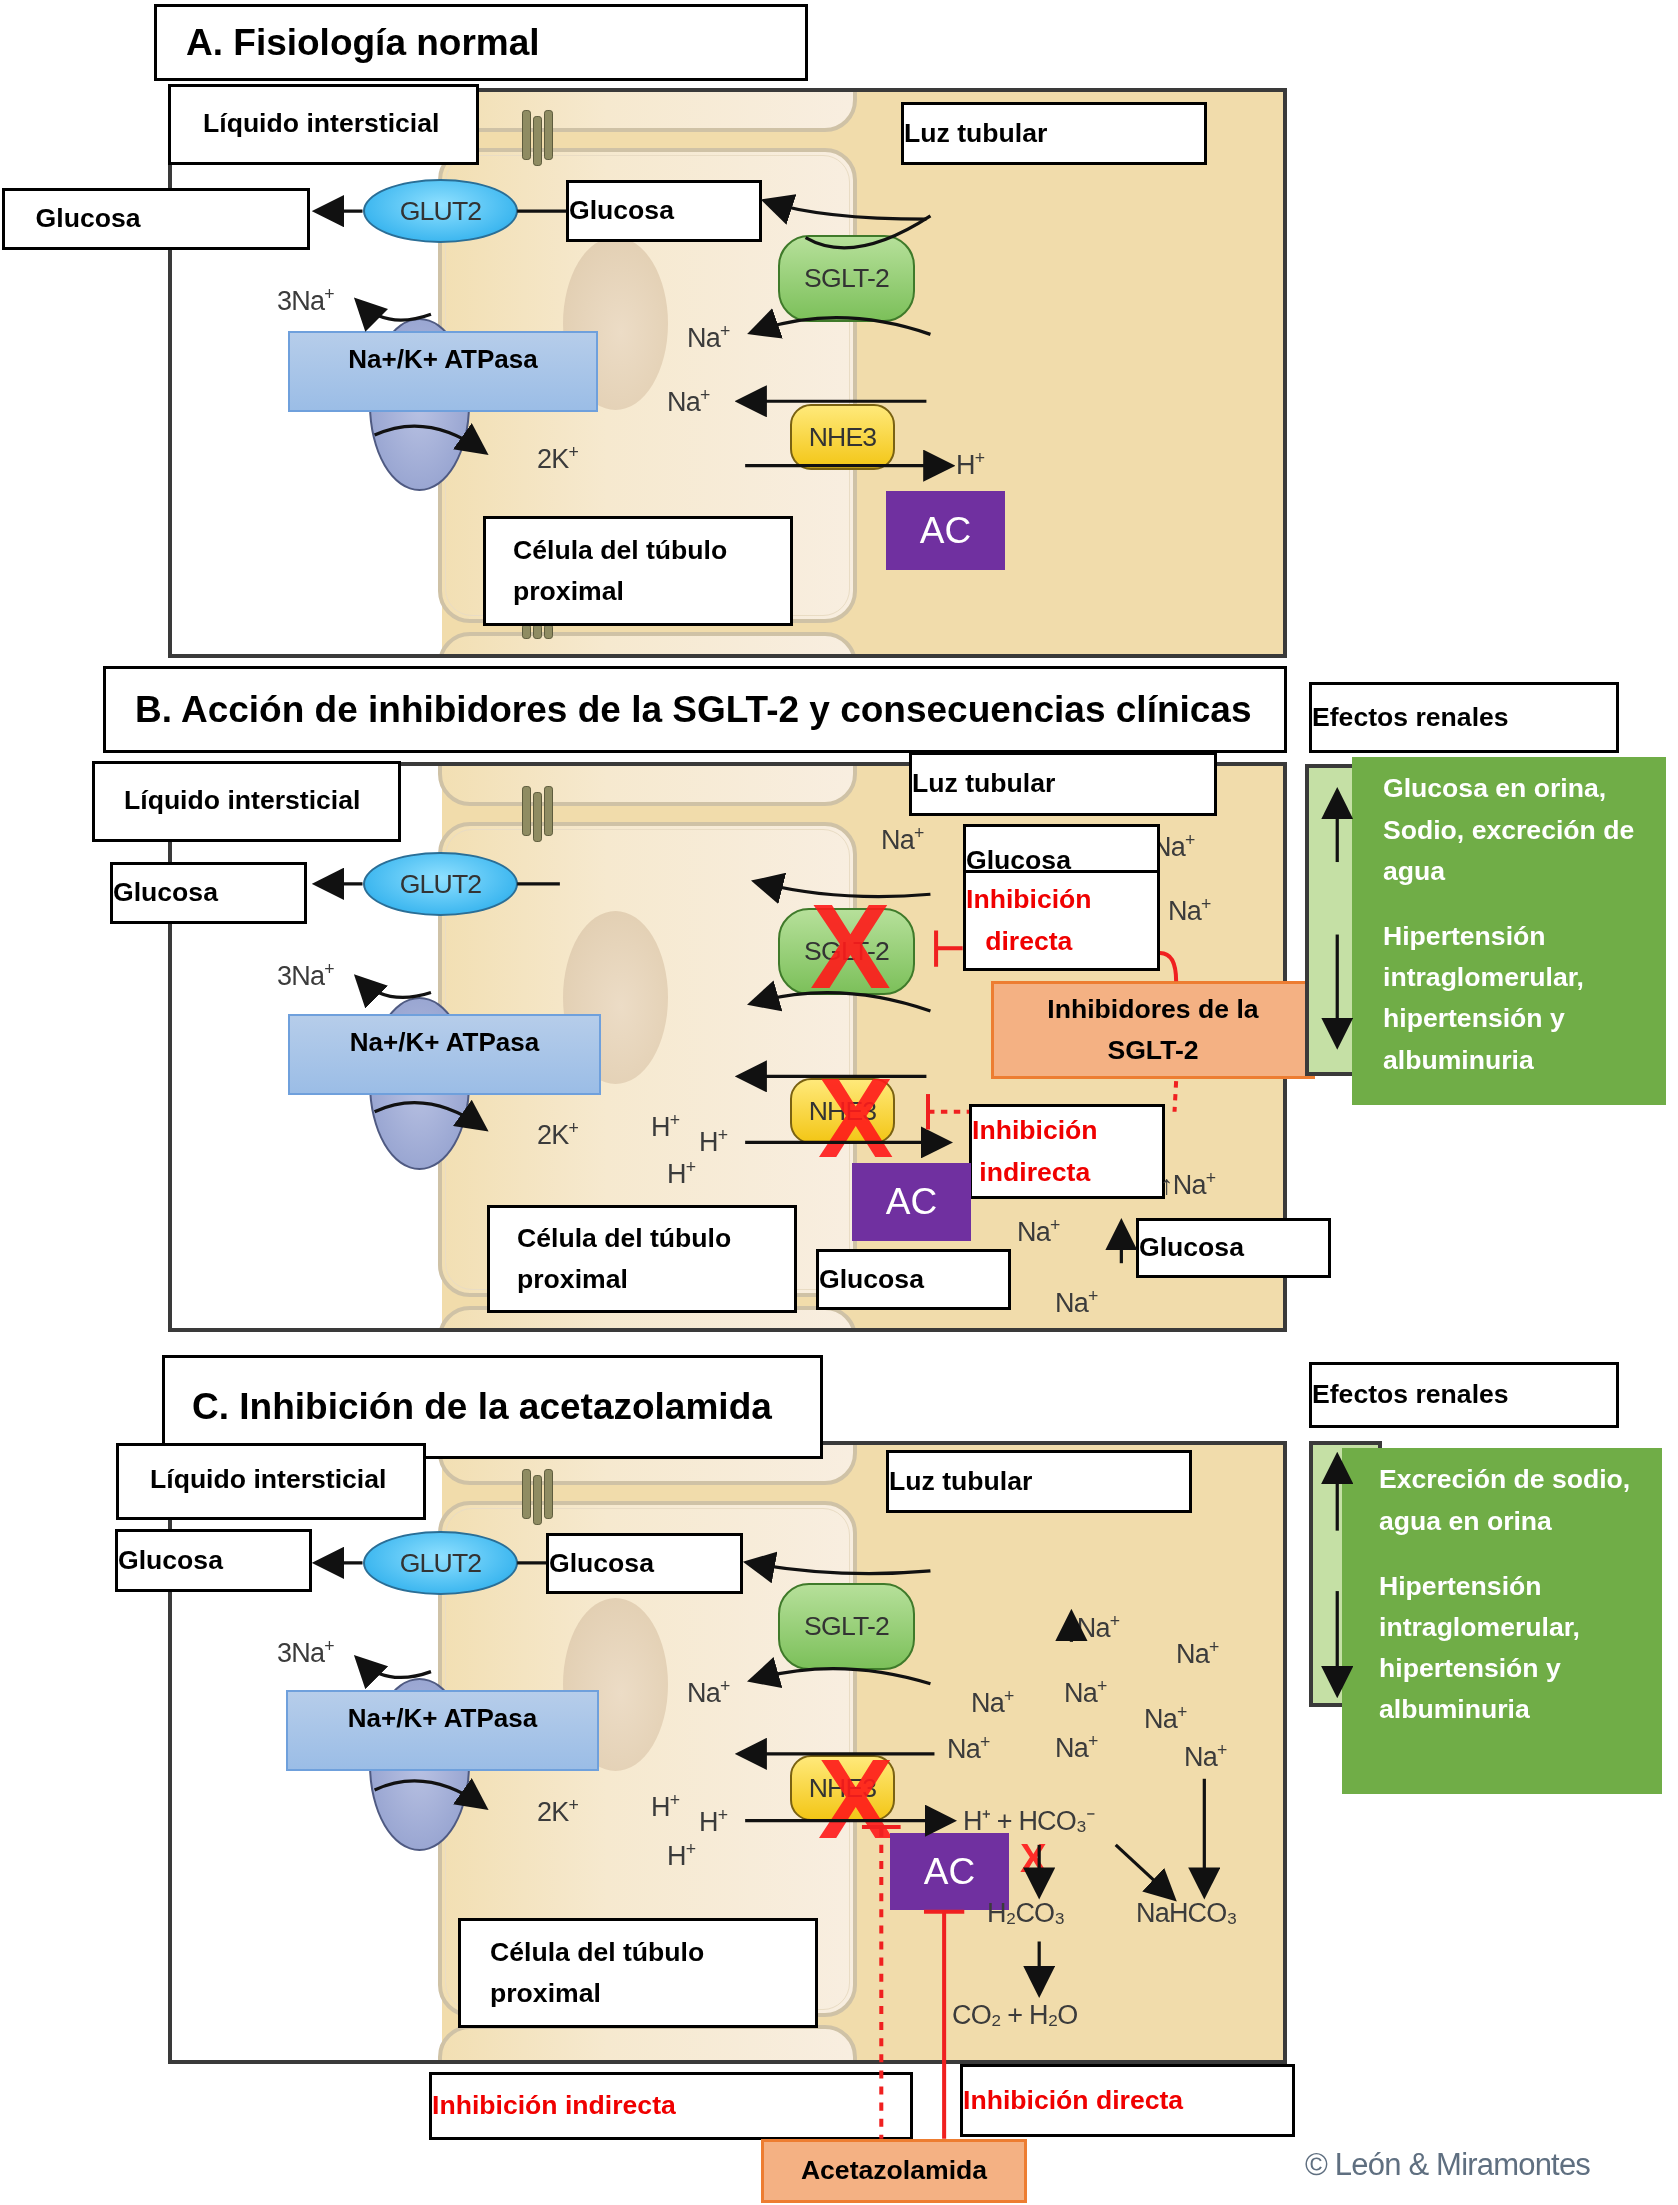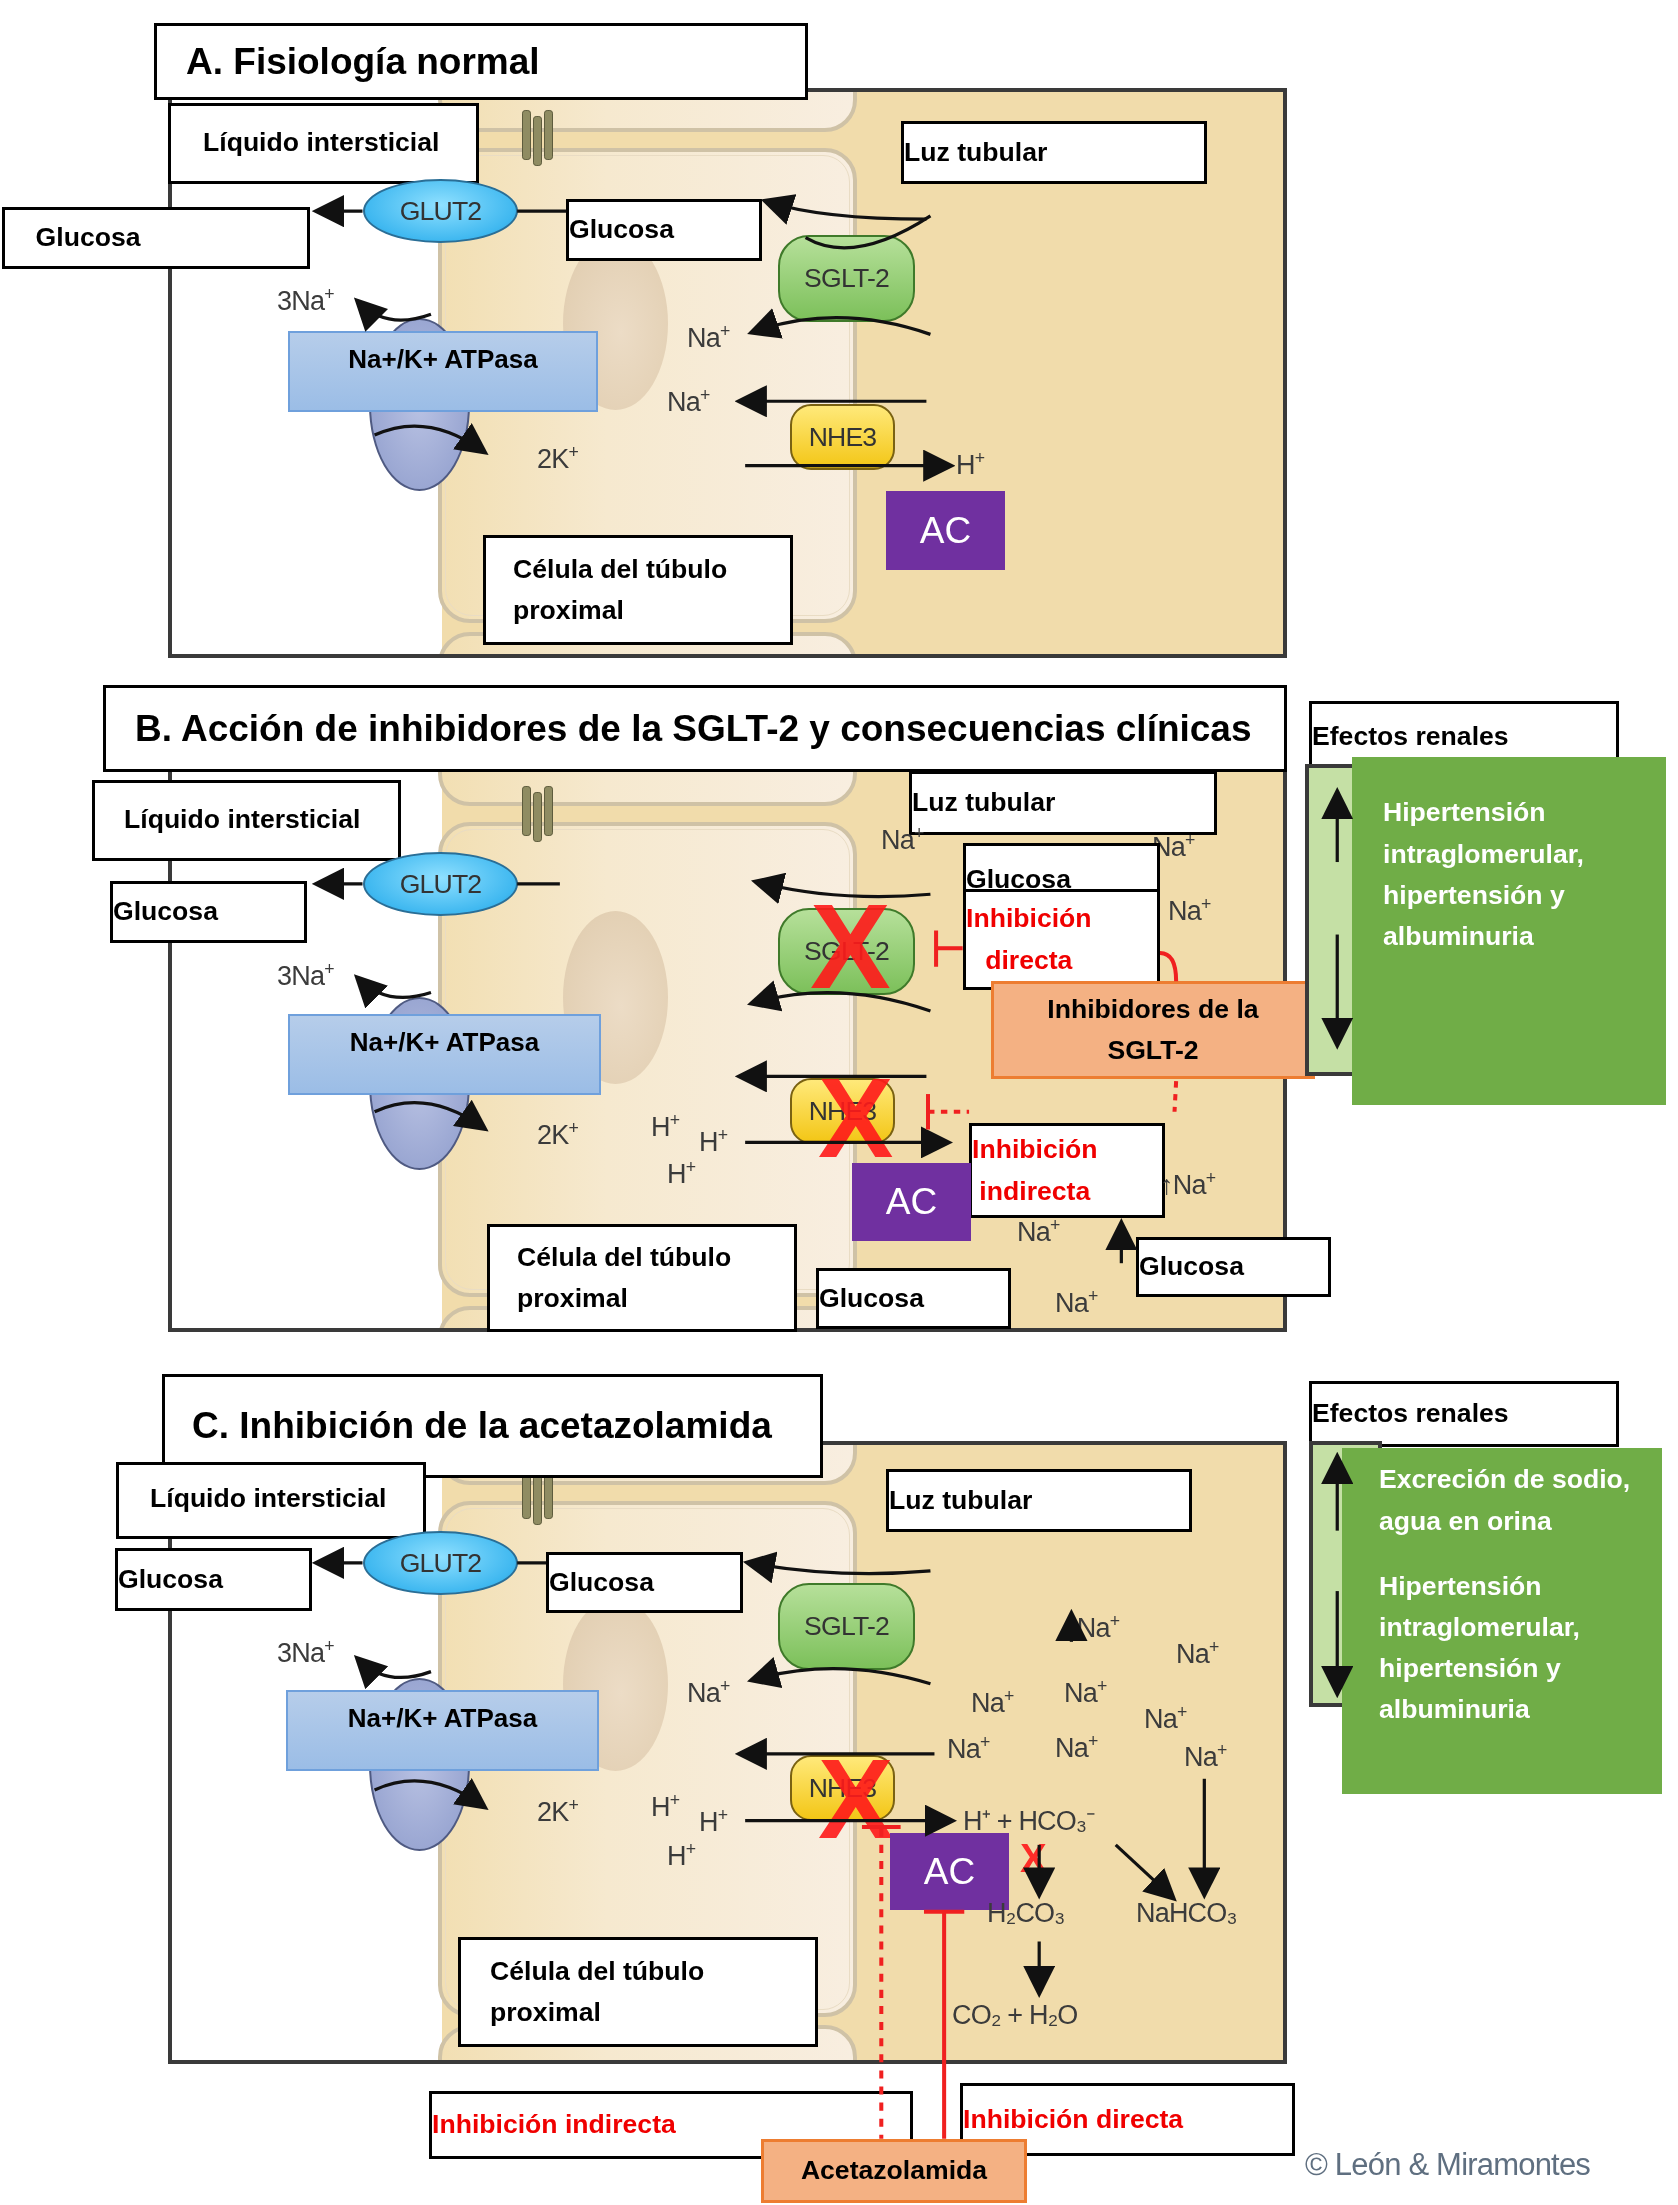--- a/index.html
+++ b/index.html
@@ -1,17 +1,17 @@
 <!DOCTYPE html>
 <html style="font-size:13px"><head>
 <meta charset="utf-8">
 <style>
   html,body{margin:0;padding:0;background:#ffffff;}
   body{width:1678px;height:2205px;position:relative;overflow:hidden;font-family:"Liberation Sans",sans-serif;}
-  .box{position:absolute;box-sizing:border-box;background:#fff;border:3.2px solid #000;display:flex;align-items:center;color:#000;font-weight:bold;font-family:"Liberation Sans",sans-serif;margin-top:19px;}
+  .box{position:absolute;box-sizing:border-box;background:#fff;border:3.2px solid #000;display:flex;align-items:center;color:#000;font-weight:bold;font-family:"Liberation Sans",sans-serif;}
   .box.center{text-align:center;}
   .box.left{justify-content:flex-start;padding-left:27px;}
   .title{font-size:37px;}
   .lbl{font-size:26.6px;line-height:1.55;}
   .red{color:#f00000;}
   .panel{position:absolute;box-sizing:border-box;border:4px solid #3a3a3a;background:#f1dcab;overflow:hidden;}
   .interstitial{position:absolute;left:0;top:0;bottom:0;background:#fff;}
   .cell{position:absolute;box-sizing:border-box;border:4.8px solid #cfc2a6;border-radius:32px;background:linear-gradient(90deg,#f2dfb3 0%,#f6e9cf 40%,#f8eee0 100%);}
   .cell-inner{position:absolute;box-sizing:border-box;border:1.6px solid #e9dcc4;border-radius:27px;inset:3.2px;}
   .nucleus{position:absolute;width:105px;height:173px;border-radius:50%;background:radial-gradient(ellipse at 55% 55%,#ecdcc6 0%,#e3d0b4 70%,#dcc7a6 100%);}
@@ -173,20 +173,21 @@
   </div>
 <div class="box left lbl" style="left:487px;top:1205px;width:310px;height:108px;padding-left:27px;">
     <span><span>Célula del túbulo</span><br><span>proximal</span></span>
   </div>
 <div class="box center lbl" style="left:816px;top:1249px;width:195px;height:61px;">
     <span>Glucosa</span>
   </div>
 
 <div class="effects-bg" style="left:1305px;top:764px;width:73px;height:312px;"></div>
 <div class="effects" style="left:1352px;top:757px;width:314px;height:348px;">
+  <p>Glucosa en orina, Sodio, excreción de agua</p>
   <p style="margin-top:24px;">Hipertensión intraglomerular, hipertensión y albuminuria</p>
 </div>
 
 <div class="panel" style="left:168px;top:1441px;width:1119px;height:623px;">
   <div class="interstitial" style="width:270px;"></div>
   <div class="cell" style="left:266px;top:-97px;width:419px;height:137px;"></div>
   <div class="cell" style="left:266px;top:56px;width:419px;height:516px;">
       <div class="cell-inner"></div>
     </div>
   <div class="cell" style="left:266px;top:580px;width:419px;height:161px;"></div>

